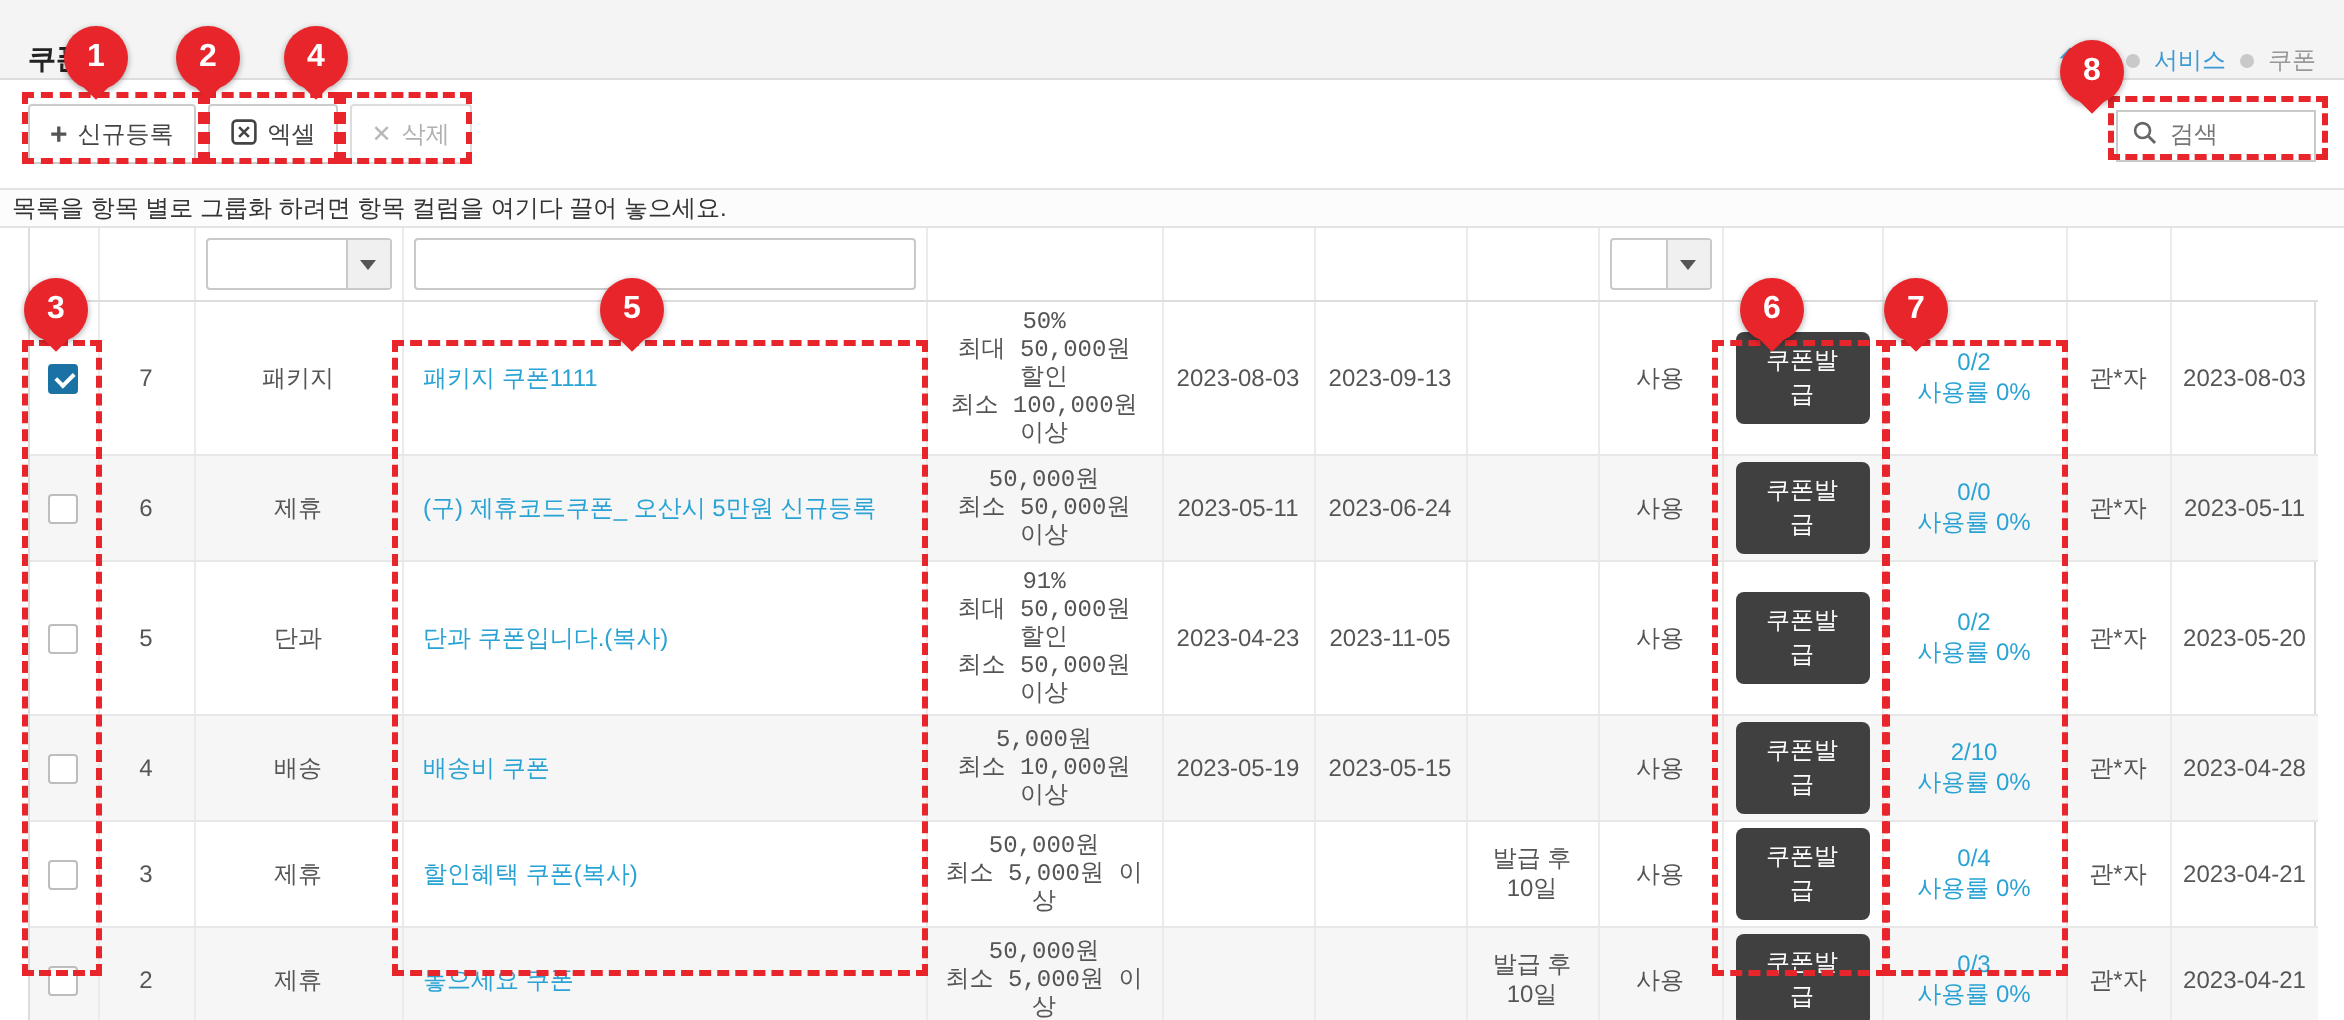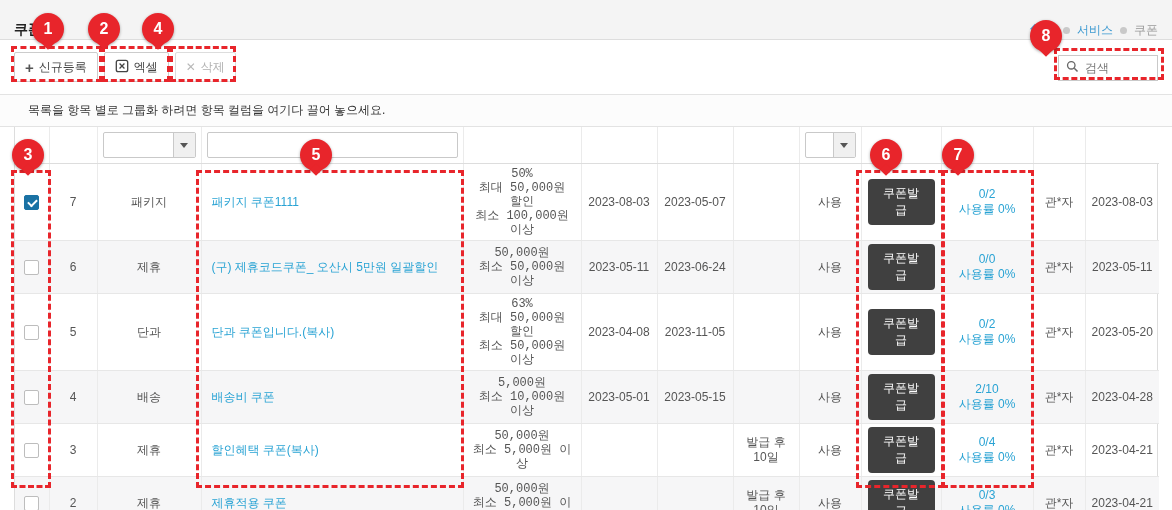--- a/index.html
+++ b/index.html
@@ -19,25 +19,25 @@
   
   .toolbar { padding:12px 14px 12px; display:flex; align-items:center; gap:6px; background:#fff; }
   .btn { display:inline-flex; align-items:center; gap:5px; height:30px; padding:0 10px;
     background:#fff; border:1px solid #ccc; border-radius:2px; color:#444; font-size:12px; cursor:pointer; }
   .btn .plus { font-size:15px; font-weight:bold; color:#555; line-height:1; }
   .btn.disabled { color:#b0b0b0; border-color:#ddd; cursor:default; }
   .btn.disabled .x { color:#b8b8b8; font-size:12px; }
   .search-box { margin-left:auto; width:100px; height:26px; margin-top:2px; border:1px solid #c9c9c9;
     background:#fff; display:flex; align-items:center; padding:0 7px; gap:6px; }
   .search-box input { border:none; outline:none; width:100%; font-size:12px; color:#333; background:transparent;
-    font-family:Liberation Serif, serif; }
+    font-family:Liberation Mono, monospace; }
   .search-box input::placeholder { color:#777; opacity:1; }
   
   .group-panel { border-top:1px solid #e3e3e3; border-bottom:1px solid #e3e3e3;
-    padding:8px 28px; color:#333; background:#fcfcfc; height:33px; display:flex; align-items:center; }
+    padding:8px 6px; color:#333; background:#fcfcfc; height:20px; display:flex; align-items:center; }
   
   .grid { margin:0 14px; border-left:1px solid #ddd; border-right:1px solid #ddd; }
   table { width:1144px; border-collapse:collapse; table-layout:fixed; }
   th, td { border-left:1px solid #ebebeb; overflow:hidden; }
   th:first-child, td:first-child { border-left:none; }
   thead th { height:27px; font-weight:normal; color:#666; text-align:left;
     padding:4px 10px; border-bottom:1px solid #e0e0e0; background:#fff; white-space:nowrap; }
   .filter-row td { height:36px; padding:5px 5px; border-bottom:1px solid #ddd; background:#fff; }
   .dropdown { height:26px; border:1px solid #c9c9c9; border-radius:2px; background:#fff;
     display:flex; align-items:stretch; cursor:pointer; }
@@ -179,36 +179,36 @@
     <td><span class="cb checked"></span></td>
     <td>7</td>
     <td>패키지</td>
     <td class="c-title"><a class="title-link">패키지 쿠폰1111</a></td>
     <td class="c-benefit">
             <div>50%</div>
             <div>최대 50,000원 할인</div>
             <div>최소 100,000원 이상</div>
           </td>
     <td>2023-08-03</td>
-    <td>2023-05-07</td>
+    <td>2023-09-13</td>
     <td></td>
     <td>사용</td>
     <td><button class="coupon-btn">쿠폰발급</button></td>
     <td class="c-usage">
             <div>0/2</div>
             <div>사용률 0%</div>
           </td>
     <td>관*자</td>
     <td>2023-08-03</td>
   </tr>
         <tr class="alt">
     <td><span class="cb"></span></td>
     <td>6</td>
     <td>제휴</td>
-    <td class="c-title"><a class="title-link">(구) 제휴코드쿠폰_ 오산시 5만원 일괄할인</a></td>
+    <td class="c-title"><a class="title-link">(구) 제휴코드쿠폰_ 오산시 5만원 신규등록</a></td>
     <td class="c-benefit">
             <div>50,000원</div>
             <div>최소 50,000원 이상</div>
           </td>
     <td>2023-05-11</td>
     <td>2023-06-24</td>
     <td></td>
     <td>사용</td>
     <td><button class="coupon-btn">쿠폰발급</button></td>
     <td class="c-usage">
@@ -217,46 +217,46 @@
           </td>
     <td>관*자</td>
     <td>2023-05-11</td>
   </tr>
         <tr>
     <td><span class="cb"></span></td>
     <td>5</td>
     <td>단과</td>
     <td class="c-title"><a class="title-link">단과 쿠폰입니다.(복사)</a></td>
     <td class="c-benefit">
-            <div>63%</div>
+            <div>91%</div>
             <div>최대 50,000원 할인</div>
             <div>최소 50,000원 이상</div>
           </td>
-    <td>2023-04-08</td>
+    <td>2023-04-23</td>
     <td>2023-11-05</td>
     <td></td>
     <td>사용</td>
     <td><button class="coupon-btn">쿠폰발급</button></td>
     <td class="c-usage">
             <div>0/2</div>
             <div>사용률 0%</div>
           </td>
     <td>관*자</td>
     <td>2023-05-20</td>
   </tr>
         <tr class="alt">
     <td><span class="cb"></span></td>
     <td>4</td>
     <td>배송</td>
     <td class="c-title"><a class="title-link">배송비 쿠폰</a></td>
     <td class="c-benefit">
             <div>5,000원</div>
             <div>최소 10,000원 이상</div>
           </td>
-    <td>2023-05-01</td>
+    <td>2023-05-19</td>
     <td>2023-05-15</td>
     <td></td>
     <td>사용</td>
     <td><button class="coupon-btn">쿠폰발급</button></td>
     <td class="c-usage">
             <div>2/10</div>
             <div>사용률 0%</div>
           </td>
     <td>관*자</td>
     <td>2023-04-28</td>
@@ -279,21 +279,21 @@
             <div>0/4</div>
             <div>사용률 0%</div>
           </td>
     <td>관*자</td>
     <td>2023-04-21</td>
   </tr>
         <tr class="alt">
     <td><span class="cb"></span></td>
     <td>2</td>
     <td>제휴</td>
-    <td class="c-title"><a class="title-link">제휴적용 쿠폰</a></td>
+    <td class="c-title"><a class="title-link">놓으세요 쿠폰</a></td>
     <td class="c-benefit">
             <div>50,000원</div>
             <div>최소 5,000원 이상</div>
           </td>
     <td></td>
     <td></td>
     <td>발급 후 10일</td>
     <td>사용</td>
     <td><button class="coupon-btn">쿠폰발급</button></td>
     <td class="c-usage">

